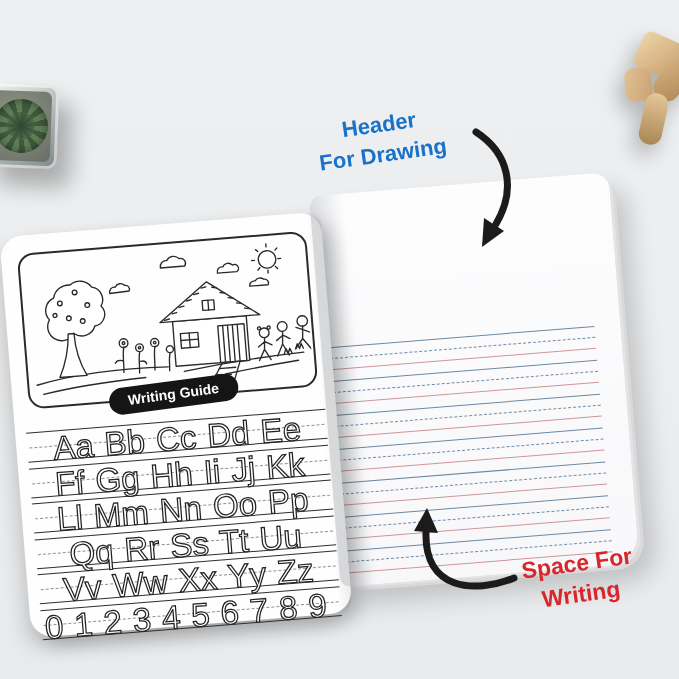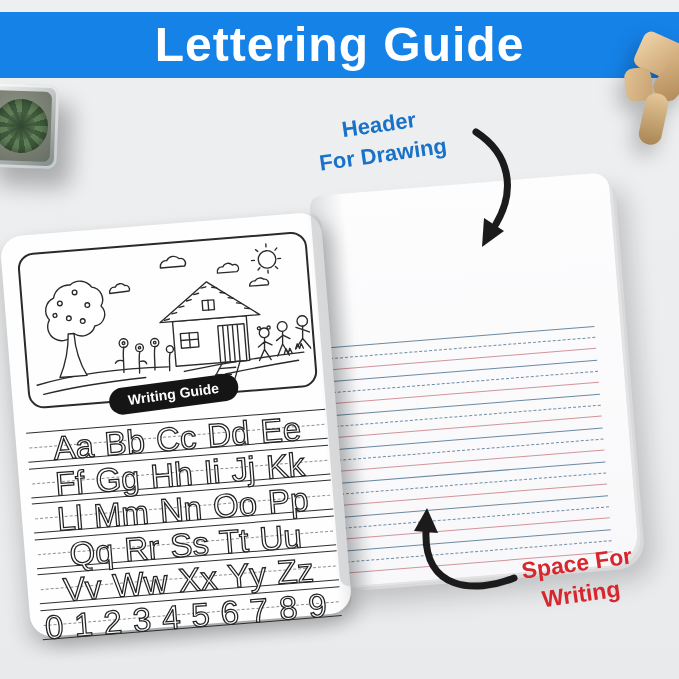--- a/index.html
+++ b/index.html
@@ -101,23 +101,20 @@
     color: #d7262c; transform: rotate(-8deg); }
   .arrow-svg { position: absolute; z-index: 5; overflow: visible; }
   .arrow-top { left: 452px; top: 126px; }
   .arrow-bottom { left: 390px; top: 500px; }
 </style>
 </head>
 <body>
 
 <div class="stage">
 
-  <div class="banner">
-    <div class="banner-title">Lettering Guide</div>
-  </div>
 
   <div class="succulent-wrap">
     <div class="pot"></div>
     <div class="pot-rim"></div>
     <div class="succulent"></div>
   </div>
 
   <div class="hand-wrap">
     <div class="hand-seg seg1"></div>
     <div class="hand-seg seg4"></div>

